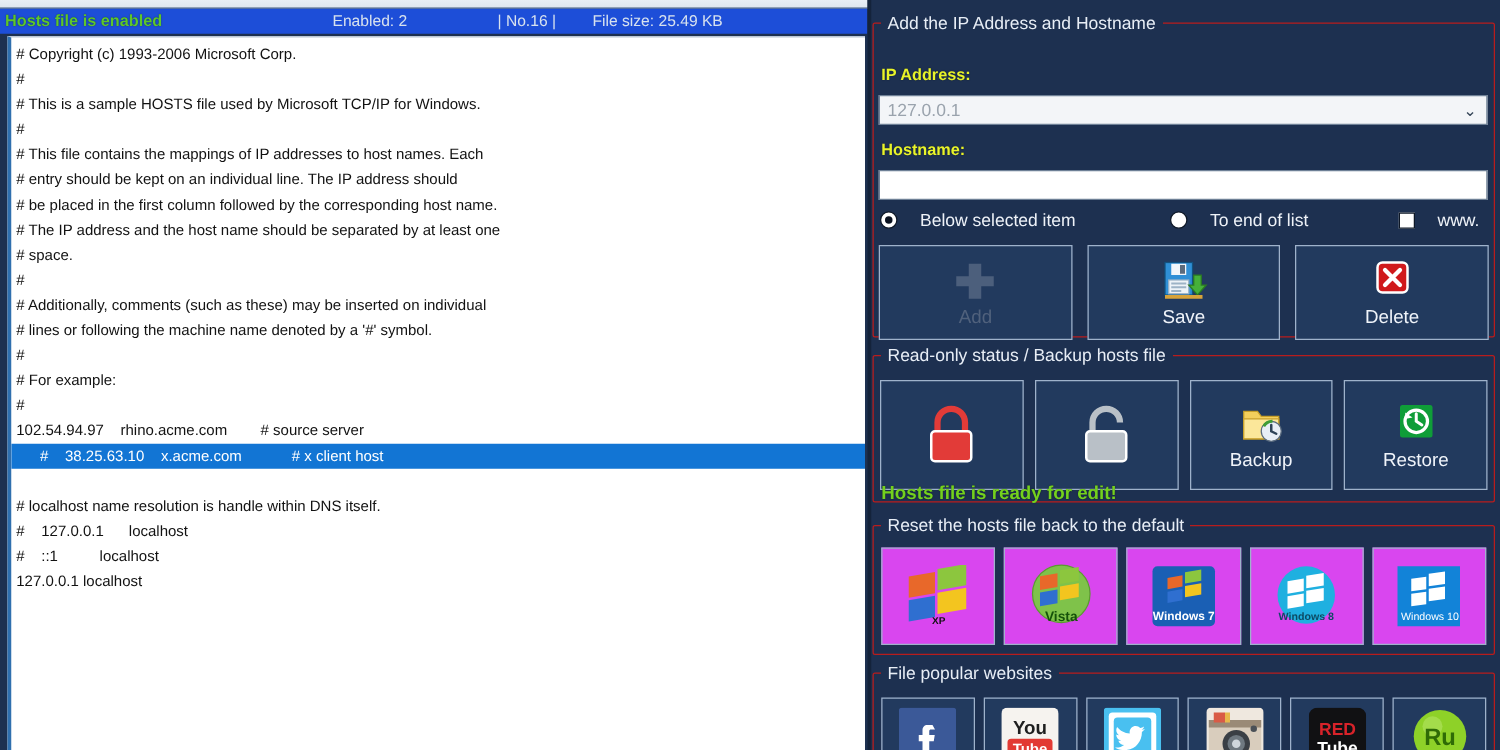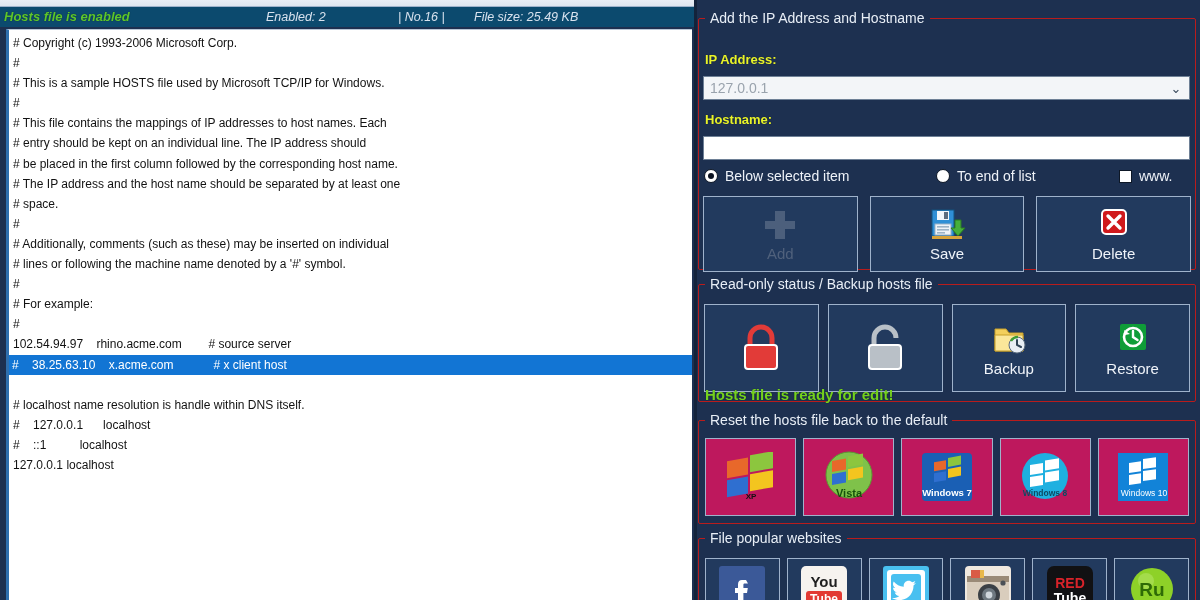--- a/index.html
+++ b/index.html
@@ -30,26 +30,25 @@
     position: absolute;
     left: 0; top: 7px;
     width: 694px; height: 593px;
     background: #1d3050;
     box-sizing: border-box;
   }
   .status-bar {
     position: absolute;
     left: 0; top: 0;
     width: 694px; height: 20px;
-    background: #0c4a6e;
+    background: #1d4ed8;
     color: #d8e2ee;
     font-size: 12.5px;
     line-height: 20px;
     white-space: nowrap;
-    font-style: italic;
   }
   .status-enabled {
     position: absolute;
     left: 4px; top: 0;
     color: #5dc62c;
     font-weight: bold;
     font-size: 13px;
     text-shadow: 0 0 1px rgba(0,0,0,.6);
   }
   .status-count {
@@ -86,21 +85,21 @@
   .code-line {
     height: 20.1px;
     padding-left: 5px;
     margin-left: -5px;
   }
   .code-line.selected {
     background: #1275d4;
     color: #ffffff;
     width: 684px;
     margin-left: -4px;
-    padding-left: 3px;
+    padding-left: 23px;
     box-sizing: border-box;
   }
 
   
   .side-panel {
     position: absolute;
     right: 0; top: 0;
     width: 506px; height: 600px;
     background: #1d3050;
     box-sizing: border-box;
@@ -178,21 +177,21 @@
     position: absolute;
     left: 0; top: 142px;
     width: 494px; height: 22px;
     color: #eef2f8;
     font-size: 14px;
   }
   .opt {
     position: absolute;
     display: flex;
     align-items: center;
-    gap: 7px;
+    gap: 18px;
     white-space: nowrap;
   }
   #opt-below { left: 5px; }
   #opt-end   { left: 237px; }
   #opt-www   { left: 420px; }
 
   .radio {
     width: 14px; height: 14px;
     border-radius: 50%;
     background: #ffffff;
@@ -268,21 +267,21 @@
   .os-row {
     position: absolute;
     left: 6px; top: 10px;
     width: 484px; height: 78px;
     display: flex;
     gap: 7px;
   }
   .osbtn {
     flex: 1;
     border: 1px solid #9fb2cb;
-    background: #be185d;
+    background: #d946ef;
     box-sizing: border-box;
     display: flex;
     align-items: center;
     justify-content: center;
   }
   .ostile {
     width: 58px; height: 58px;
     display: flex;
     align-items: center;
     justify-content: center;

